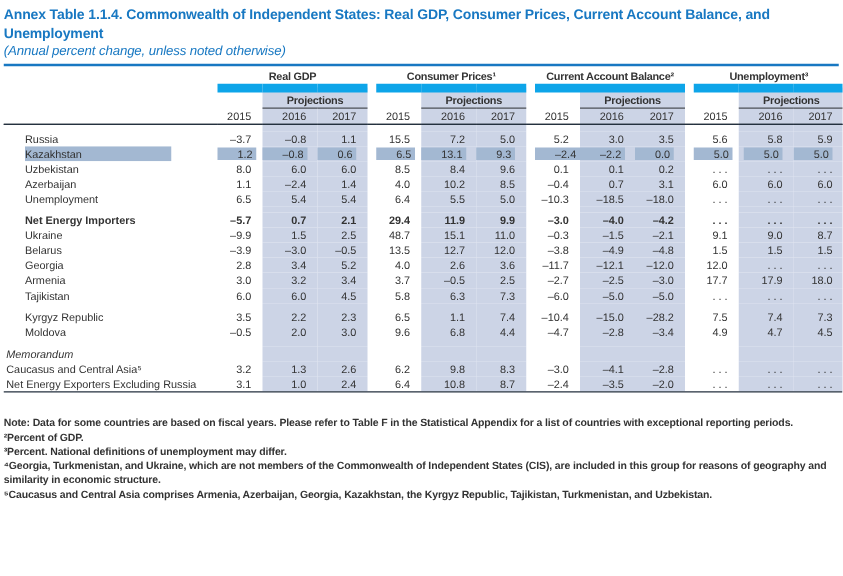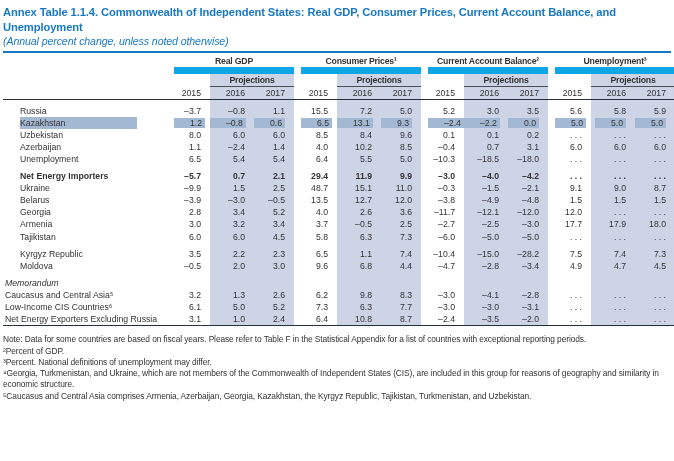--- a/index.html
+++ b/index.html
@@ -45,21 +45,21 @@
   tr.years td{font-weight:normal;border-bottom:1.8px solid var(--rule);}
   tr.gap td{height:5px;line-height:5px;font-size:1px;}
   tr.body-row td.label{padding-left:2px;overflow:hidden;}
   tr.body-row.indent td.label{padding-left:17px;}
   tr.bold td{font-weight:bold;}
   tr.italic td{font-style:italic;}
   .hl{background:var(--hl);padding:0 3px 0 16px;}
   .hl-label{background:var(--hl);display:inline-block;width:117px;}
   .footnotes{
     width:671px;border-top:1.8px solid var(--rule);margin-top:0;
-    padding-top:8px;font-size:8.4px;line-height:1.3;letter-spacing:-0.1px;
+    padding-top:19px;font-size:8.4px;line-height:1.3;letter-spacing:-0.1px;font-weight:bold;
   }
   .footnotes div{margin-bottom:0.5px;}
 </style>
 </head>
 <body>
 
 <div class="page">
   <div class="title">Annex Table 1.1.4. Commonwealth of Independent States: Real GDP, Consumer Prices, Current Account Balance, and Unemployment</div>
   <div class="subtitle">(Annual percent change, unless noted otherwise)</div>
 
@@ -463,38 +463,20 @@
           <td colspan="1"></td>
           <td class="num" colspan="1">–3.0</td>
           <td class="num shaded" colspan="1">–4.1</td>
           <td class="num shaded" colspan="1">–2.8</td>
           <td colspan="1"></td>
           <td class="num" colspan="1">. . .</td>
           <td class="num shaded" colspan="1">. . .</td>
           <td class="num shaded" colspan="1">. . .</td>
         </tr>
         <tr class="body-row">
-          <td class="label" colspan="1">Low-Income CIS Countries⁶</td>
-          <td class="num" colspan="1">6.1</td>
-          <td class="num shaded" colspan="1">5.0</td>
-          <td class="num shaded" colspan="1">5.2</td>
-          <td colspan="1"></td>
-          <td class="num" colspan="1">7.3</td>
-          <td class="num shaded" colspan="1">6.3</td>
-          <td class="num shaded" colspan="1">7.7</td>
-          <td colspan="1"></td>
-          <td class="num" colspan="1">–3.0</td>
-          <td class="num shaded" colspan="1">–3.0</td>
-          <td class="num shaded" colspan="1">–3.1</td>
-          <td colspan="1"></td>
-          <td class="num" colspan="1">. . .</td>
-          <td class="num shaded" colspan="1">. . .</td>
-          <td class="num shaded" colspan="1">. . .</td>
-        </tr>
-        <tr class="body-row">
           <td class="label" colspan="1">Net Energy Exporters Excluding Russia</td>
           <td class="num" colspan="1">3.1</td>
           <td class="num shaded" colspan="1">1.0</td>
           <td class="num shaded" colspan="1">2.4</td>
           <td colspan="1"></td>
           <td class="num" colspan="1">6.4</td>
           <td class="num shaded" colspan="1">10.8</td>
           <td class="num shaded" colspan="1">8.7</td>
           <td colspan="1"></td>
           <td class="num" colspan="1">–2.4</td>

